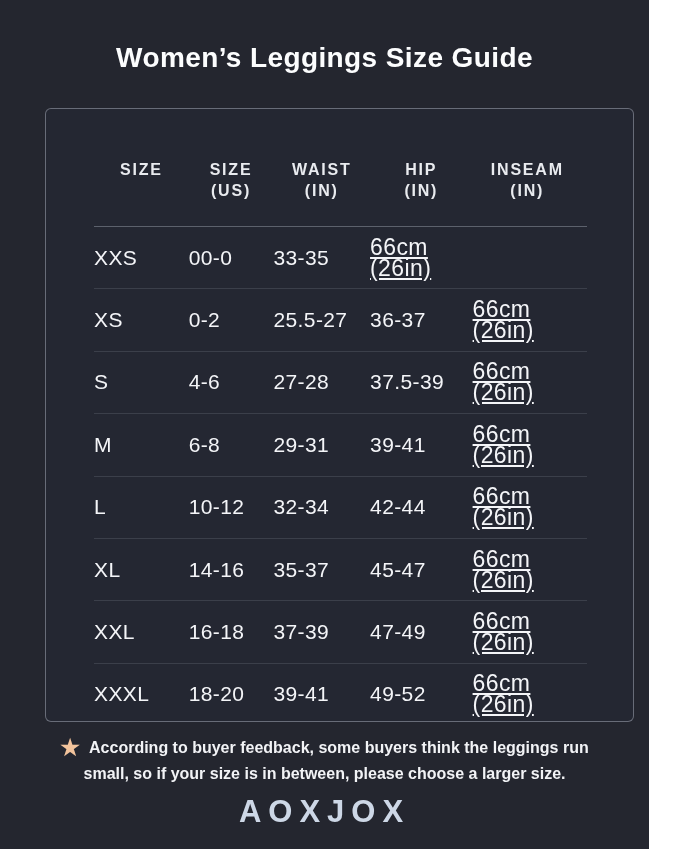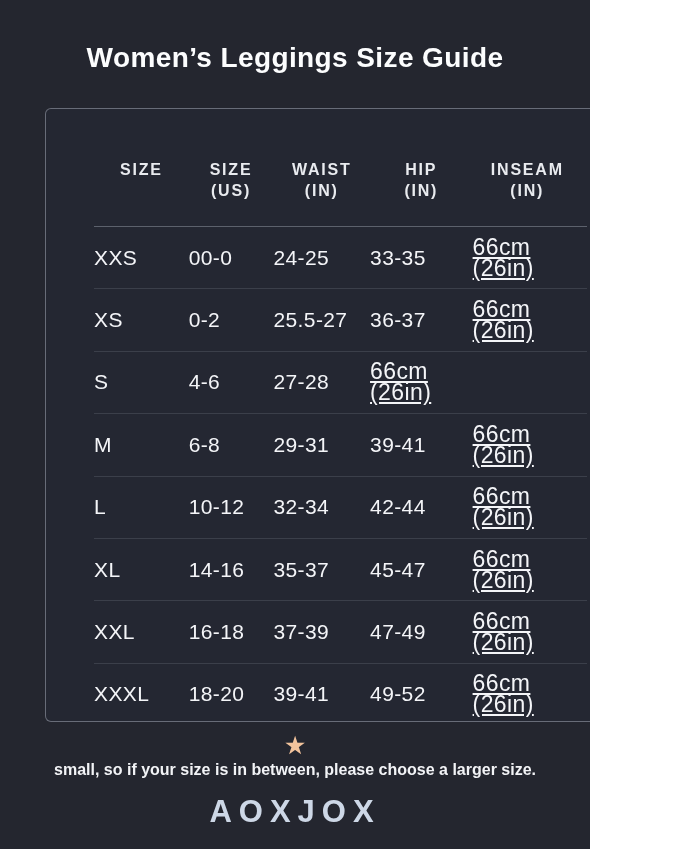--- a/index.html
+++ b/index.html
@@ -1,18 +1,18 @@
 <!DOCTYPE html>
 <html><head>
 <meta charset="utf-8">
 <style>
   html,body { margin:0; padding:0; }
   body { font-family:"Liberation Sans", sans-serif; }
   .canvas {
-    position:relative; width:590px; height:849px;
+    position:relative; width:649px; height:849px;
     background:#24262f; overflow:hidden;
   }
   .title {
     position:absolute; top:42px; left:0; right:0; margin:0;
     text-align:center; font-size:28px; font-weight:bold;
     color:#fcfdfe; letter-spacing:0.4px;
   }
   .panel {
     position:absolute; left:45px; top:108px; width:589px; height:614px;
     box-sizing:border-box; border:1px solid rgba(160,166,178,0.55);
@@ -66,21 +66,20 @@
       <div class="th"><span>INSEAM</span><br><span>(IN)</span></div>
     </div>
 
     <div class="header-divider"></div>
 
     <div class="tbody">
 
       <div class="grid-row tr">
         <div class="td">XXS</div>
         <div class="td">00-0</div>
-        <div class="td">24-25</div>
         <div class="td">33-35</div>
         <div class="td inseam">
             <span>66cm</span>
             <span>(26in)</span>
           </div>
       </div>
 
       <div class="grid-row tr">
         <div class="td">XS</div>
         <div class="td">0-2</div>
@@ -89,20 +88,21 @@
         <div class="td inseam">
             <span>66cm</span>
             <span>(26in)</span>
           </div>
       </div>
 
       <div class="grid-row tr">
         <div class="td">S</div>
         <div class="td">4-6</div>
         <div class="td">27-28</div>
+        <div class="td">37.5-39</div>
         <div class="td inseam">
             <span>66cm</span>
             <span>(26in)</span>
           </div>
       </div>
 
       <div class="grid-row tr">
         <div class="td">M</div>
         <div class="td">6-8</div>
         <div class="td">29-31</div>
@@ -156,19 +156,20 @@
             <span>(26in)</span>
           </div>
       </div>
 
     </div>
   </div>
 
   <div class="note">
     <div class="note-line1">
       <span class="star" style="color: rgb(242, 195, 156);">★</span>
+      <span>According to buyer feedback, some buyers think the leggings run</span>
     </div>
     <div class="note-line2">small, so if your size is in between, please choose a larger size.</div>
   </div>
 
   <div class="logo" style="color: rgb(205, 215, 230);">AOXJOX</div>
 
 </div>
 
 </body></html>

